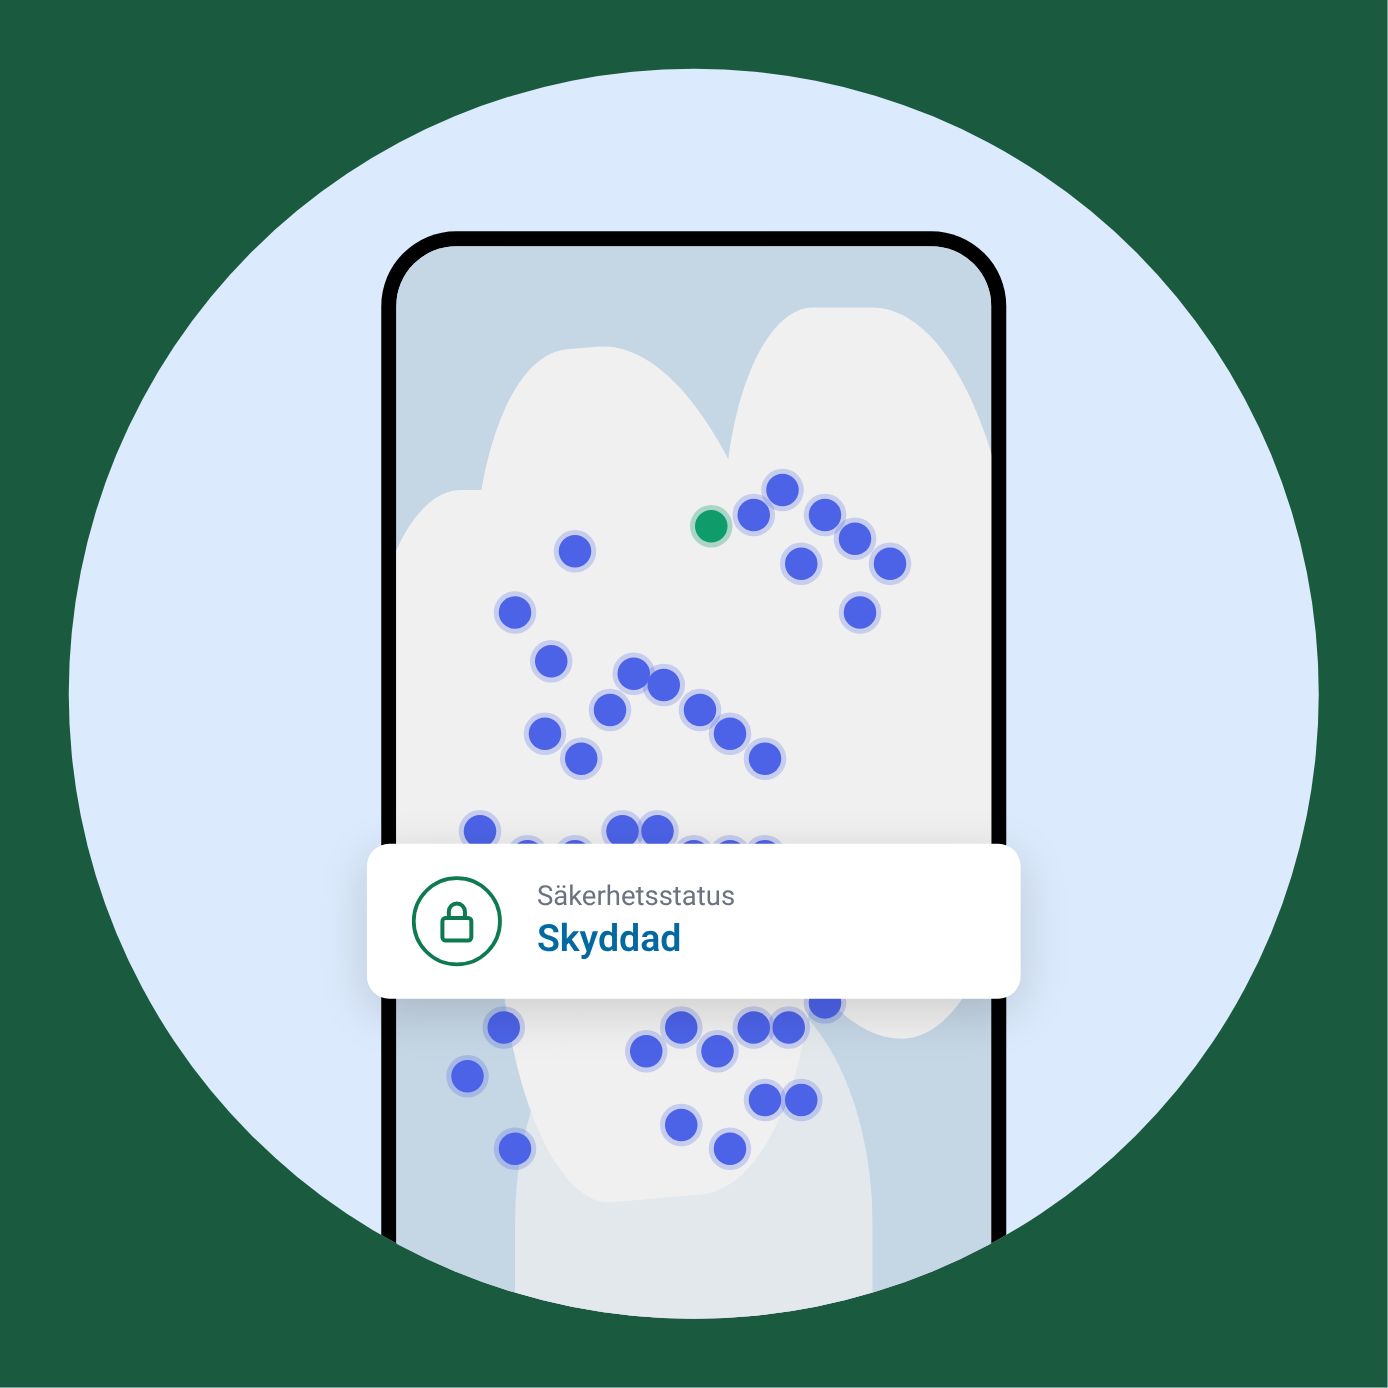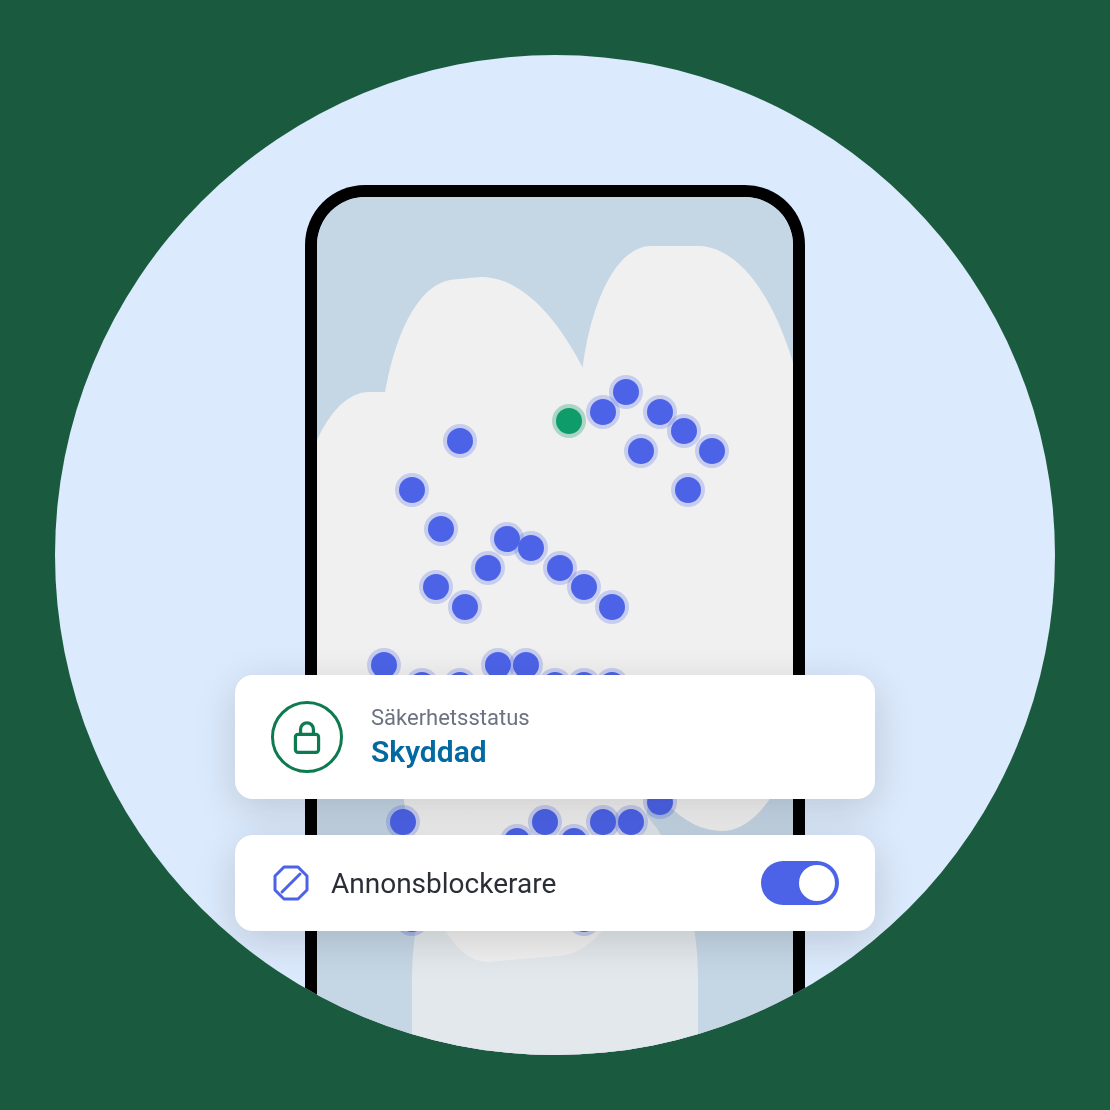--- a/index.html
+++ b/index.html
@@ -66,21 +66,21 @@
       box-shadow: 0 0 0 4px rgba(76, 99, 232, 0.25);
     }
     .dot-current {
       background: #0d9c6a;
       box-shadow: 0 0 0 4px rgba(13, 156, 106, 0.3);
     }
     .card {
       position: absolute;
       left: 50%;
       transform: translateX(-50%);
-      width: 640px;
+      width: 523px;
       background: #fff;
       border-radius: 18px;
       box-shadow: 0 10px 40px rgba(0,0,0,0.15);
       display: flex;
       align-items: center;
       padding: 26px 36px;
       gap: 28px;
     }
     .status-card { top: 620px; }
     .adblock-card { top: 780px; justify-content: space-between; }
@@ -187,25 +187,13 @@
         <rect x="3" y="12" width="18" height="14" rx="2"></rect>
         <path d="M7 12 V8 a5 5 0 0 1 10 0 V12"></path>
       </svg>
     </div>
     <div class="status-text">
       <div class="status-label">Säkerhetsstatus</div>
       <div class="status-value">Skyddad</div>
     </div>
   </div>
 
-  <div class="card adblock-card">
-    <div class="block-left">
-      <svg class="block-icon" viewBox="0 0 40 40">
-        <polygon points="13,4 27,4 36,13 36,27 27,36 13,36 4,27 4,13" fill="none" stroke="#4c63e8" stroke-width="3" stroke-linejoin="round"></polygon>
-        <line x1="11" y1="29" x2="29" y2="11" stroke="#4c63e8" stroke-width="3" stroke-linecap="round"></line>
-      </svg>
-      <div class="block-label">Annonsblockerare</div>
-    </div>
-    <div class="toggle">
-      <div class="toggle-knob"></div>
-    </div>
-  </div>
 </div>
 
 </body></html>

